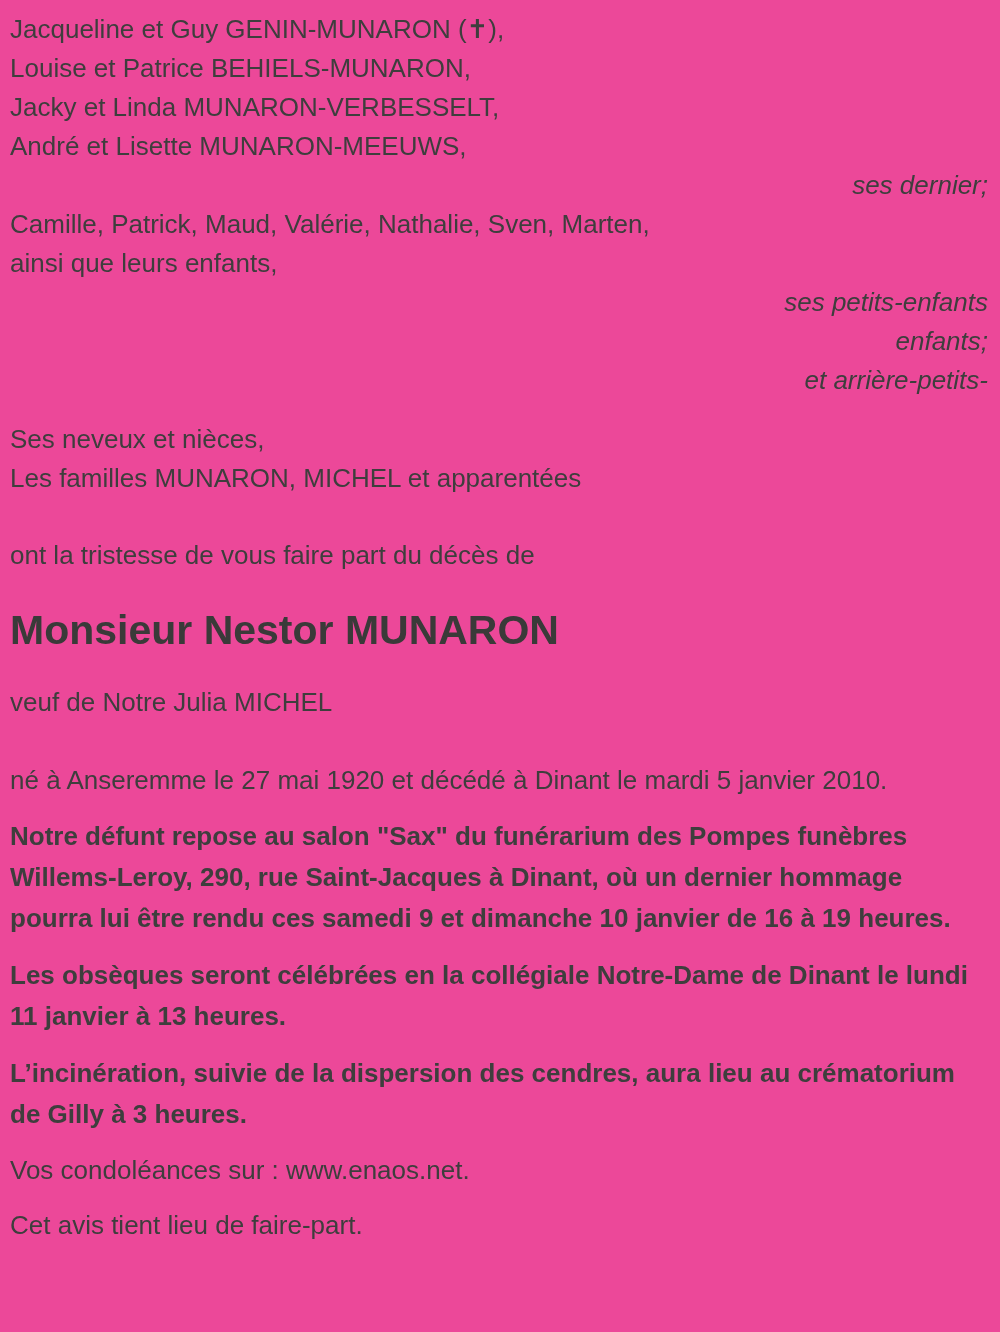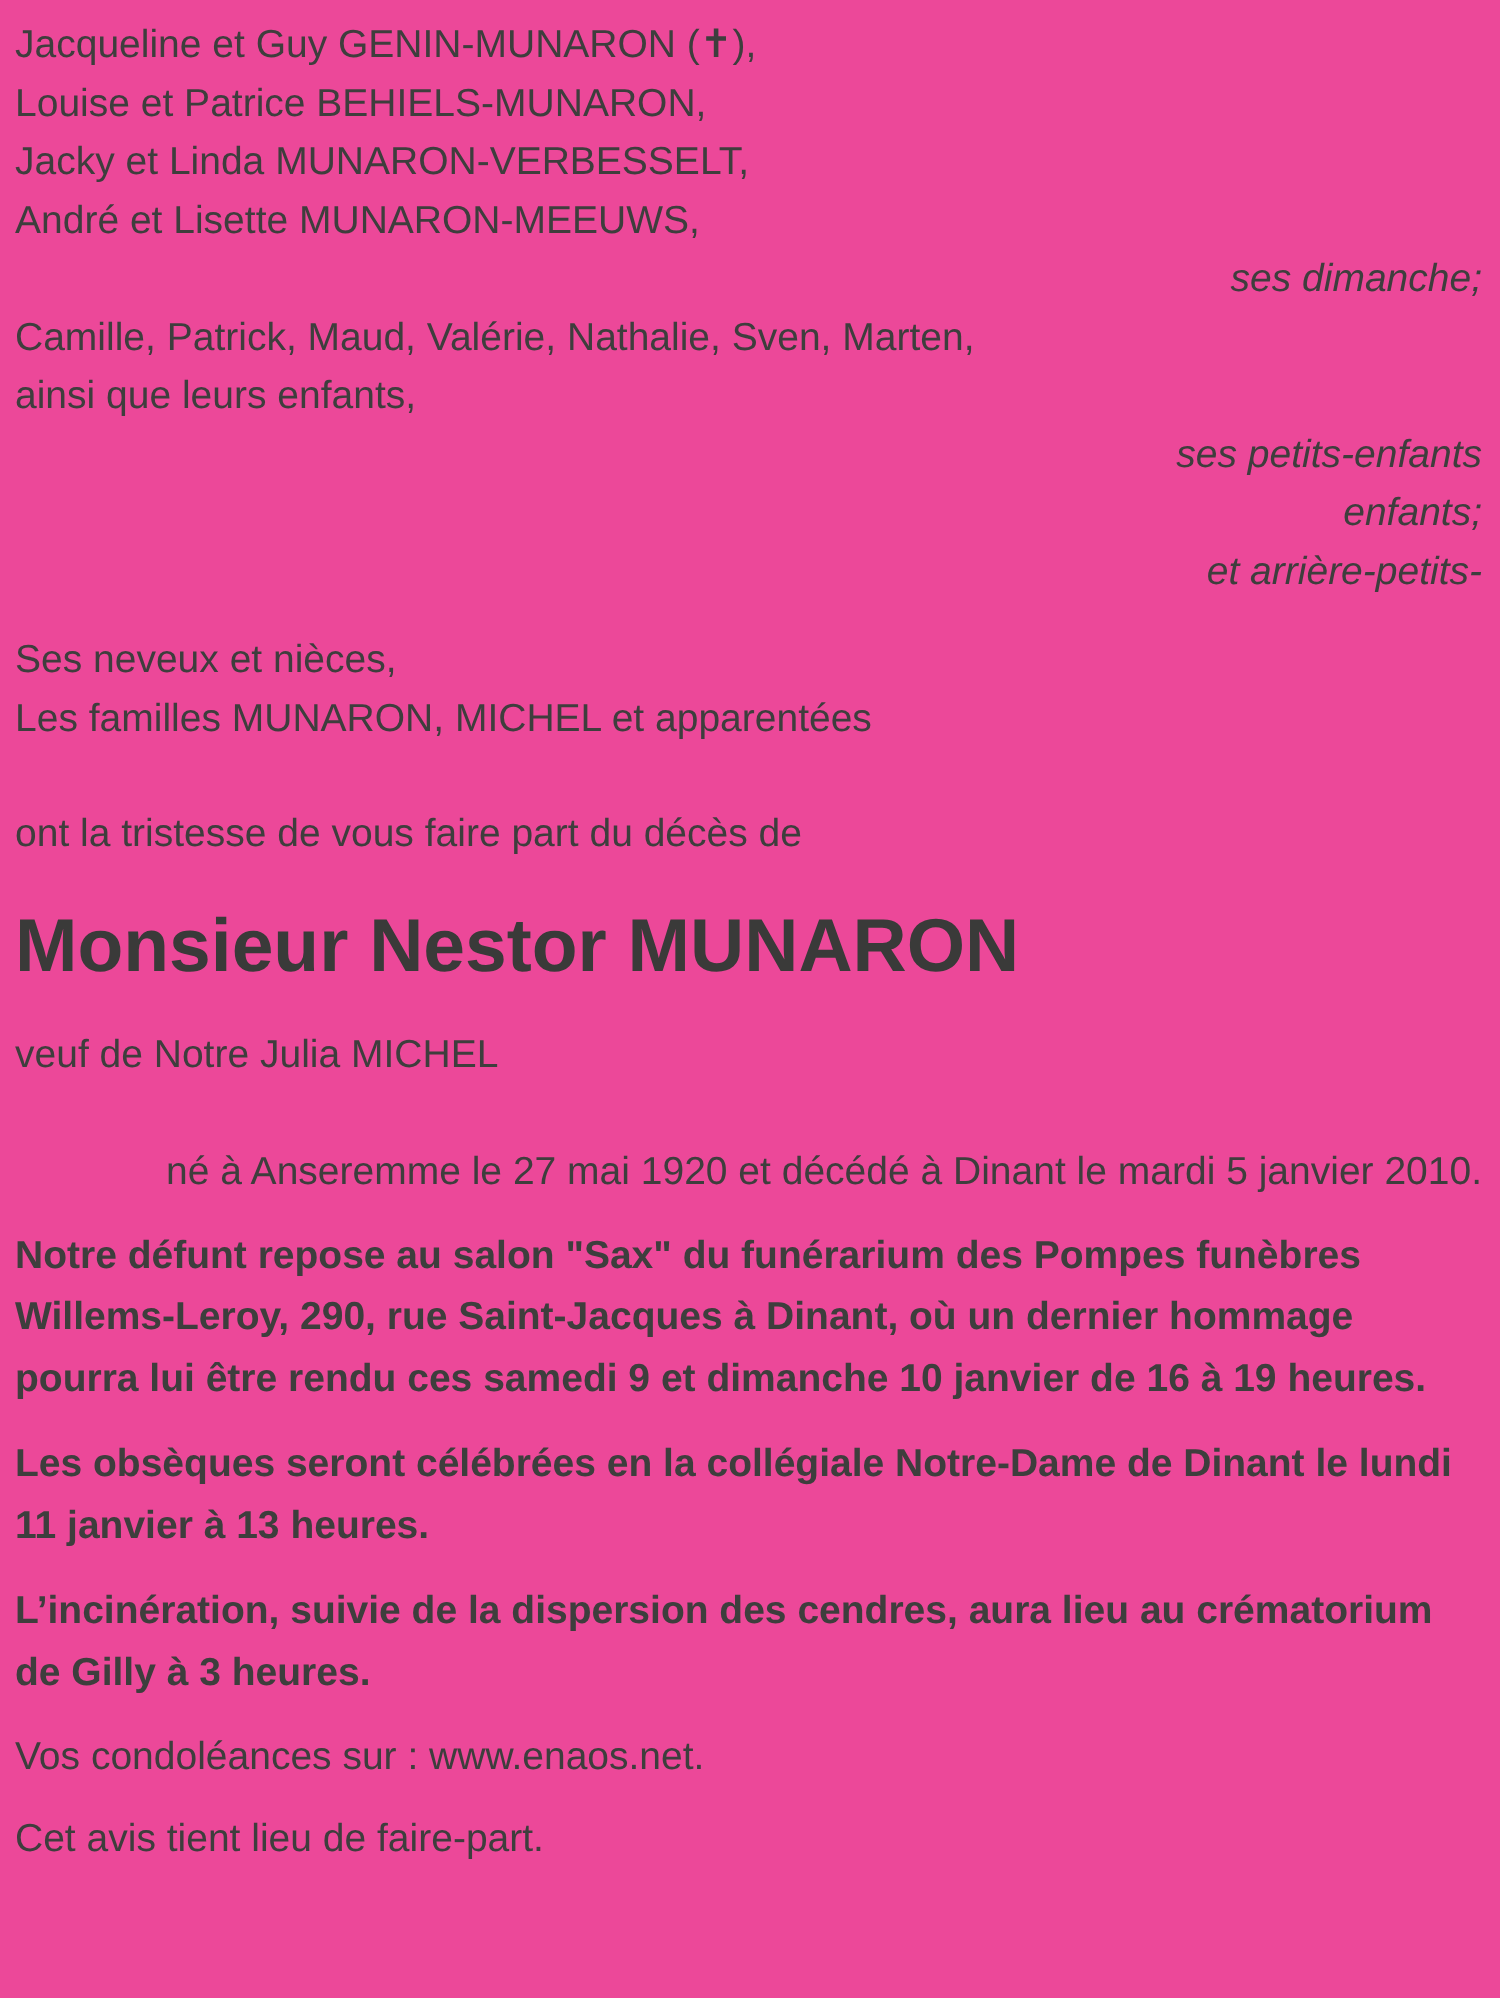--- a/index.html
+++ b/index.html
@@ -25,55 +25,54 @@
   .right {
     text-align: right;
   }
   .italic {
     font-style: italic;
   }
   .intro {
     margin-top: 38px;
   }
   .deceased {
-    font-size: 50px;
+    font-size: 41px;
     font-weight: bold;
     color: #3a3a39;
     line-height: 50px;
     margin: 30px 0 28px 0;
     white-space: nowrap;
   }
   .para {
     margin: 15px 0 0 0;
     line-height: 40px;
   }
   .para.bold {
     font-weight: bold;
     line-height: 41px;
     margin-top: 16px;
   }
   .gap-top {
     margin-top: 38px;
-    text-align: right;
   }
   .small-gap-top {
     margin-top: 20px;
   }
 </style>
 </head>
 <body>
 
 <div class="page">
 
   <div class="line">Jacqueline et Guy GENIN-MUNARON (✝),</div>
   <div class="line">Louise et Patrice BEHIELS-MUNARON,</div>
   <div class="line">Jacky et Linda MUNARON-VERBESSELT,</div>
   <div class="line">André et Lisette MUNARON-MEEUWS,</div>
 
-  <div class="line right italic">ses dimanche;</div>
+  <div class="line right italic">ses dernier;</div>
 
   <div class="line">Camille, Patrick, Maud, Valérie, Nathalie, Sven, Marten,</div>
   <div class="line">ainsi que leurs enfants,</div>
 
   <div class="line right italic">ses petits-enfants</div>
   <div class="line right italic">enfants;</div>
   <div class="line right italic">et arrière-petits-</div>
 
   <div class="line small-gap-top">Ses neveux et nièces,</div>
   <div class="line">Les familles MUNARON, MICHEL et apparentées</div>

